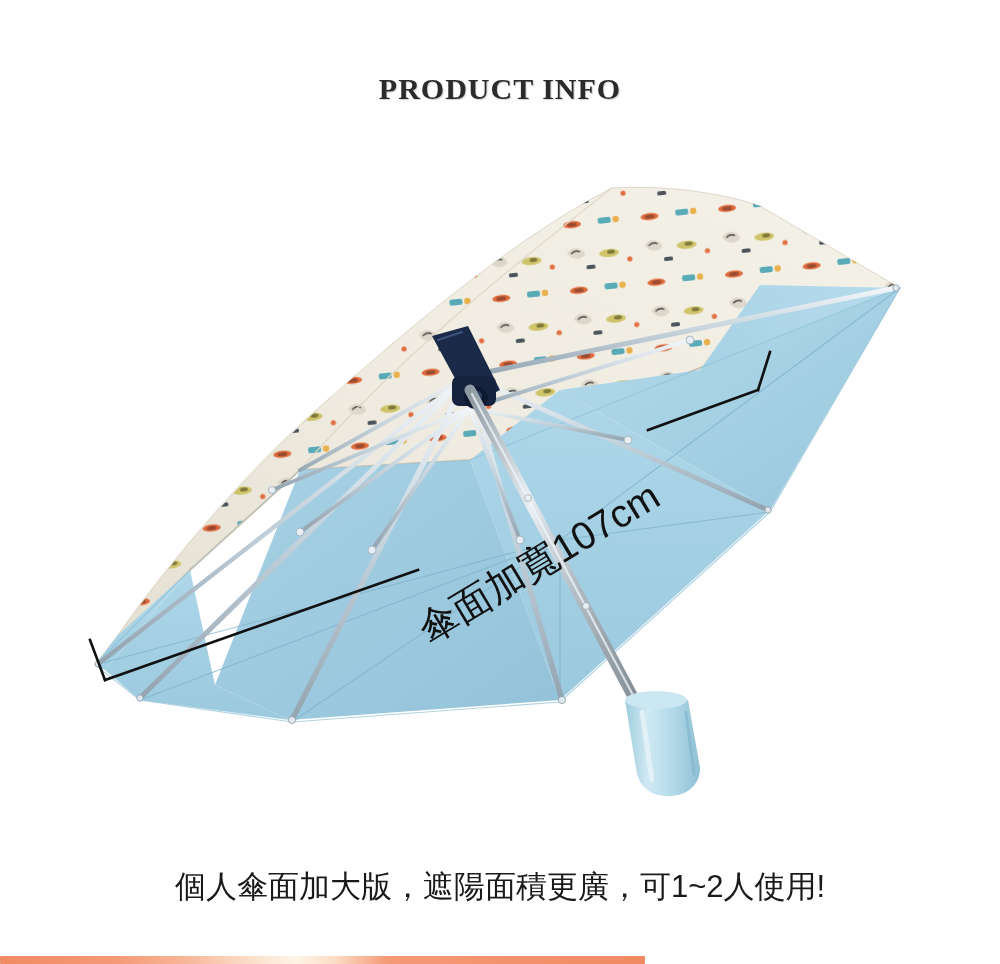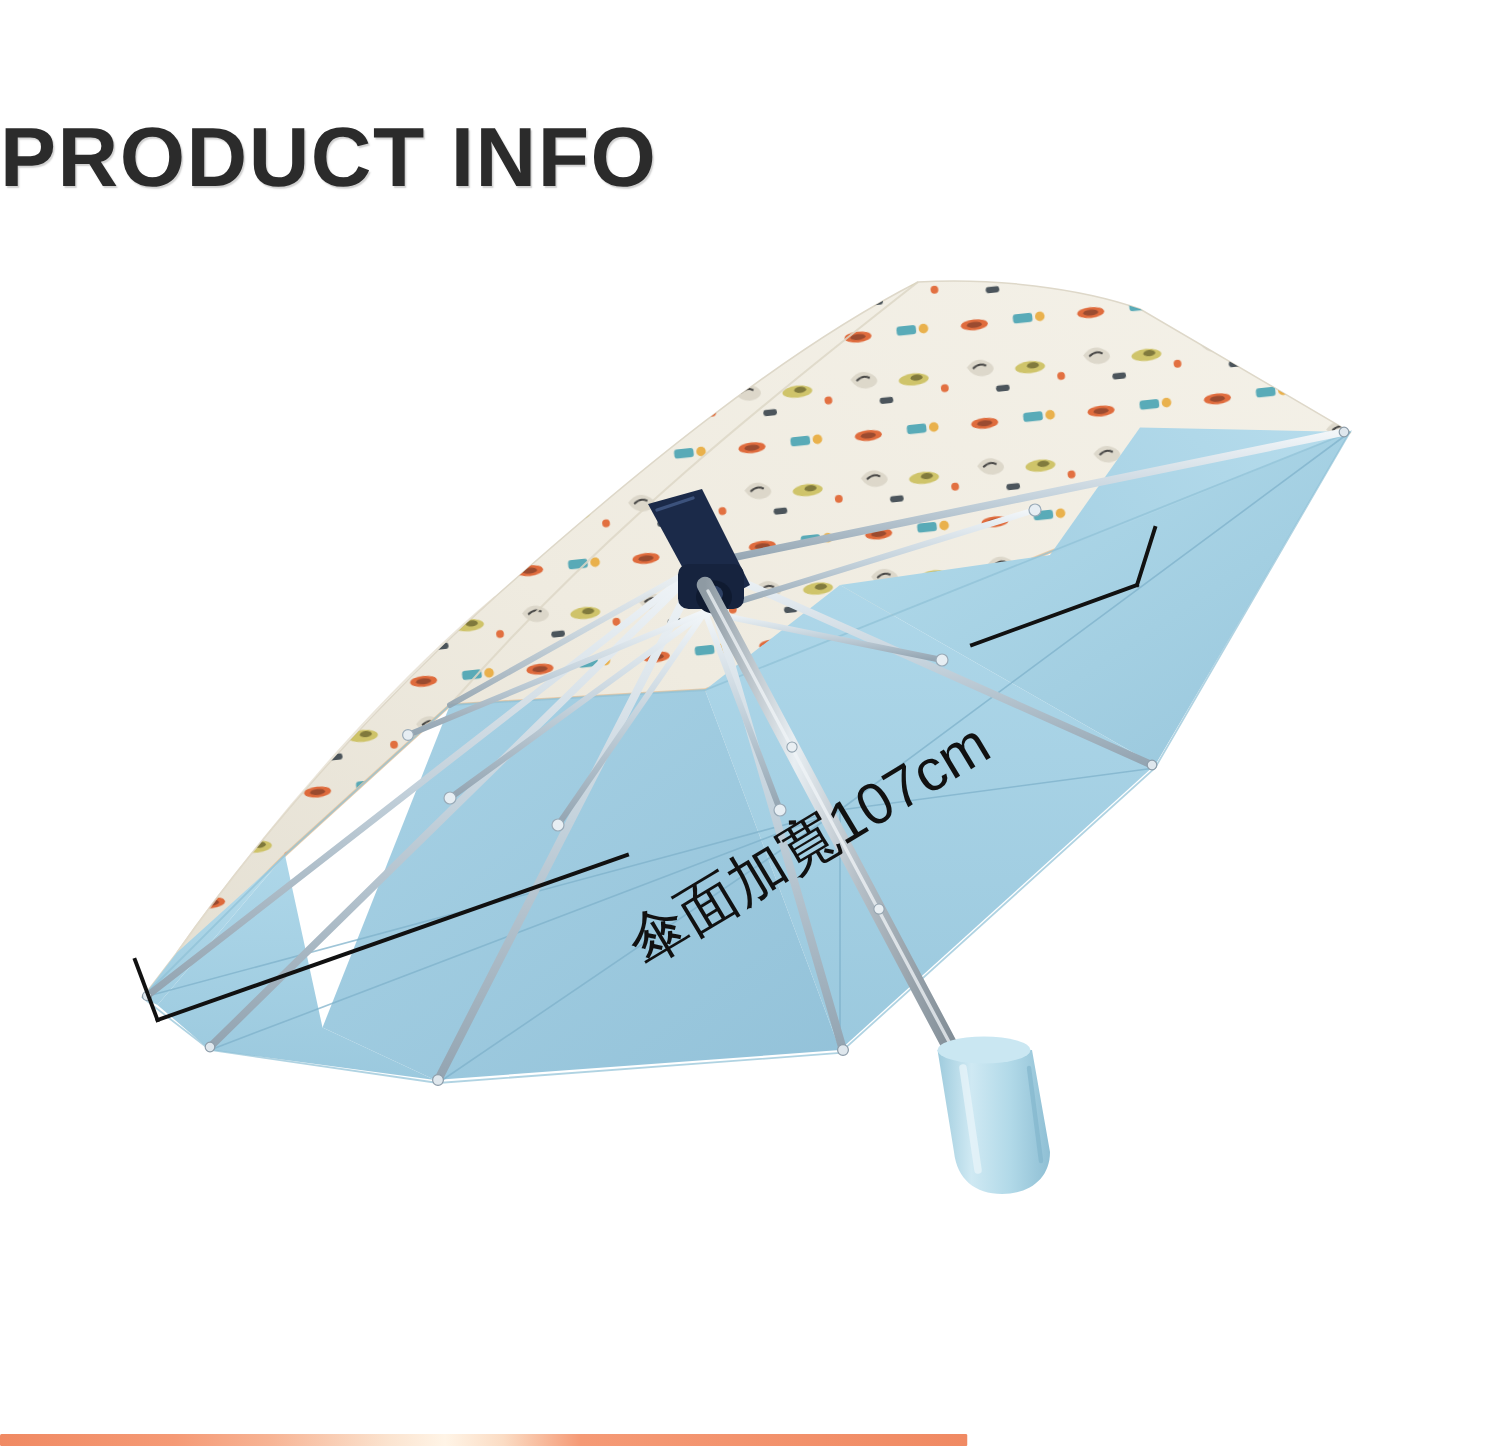--- a/index.html
+++ b/index.html
@@ -18,22 +18,23 @@
     background: #ffffff;
     overflow: hidden;
   }
 
   
   .title {
     position: absolute;
     left: 0;
     top: 72px;
     width: 1000px;
-    font-family: Liberation Sans, sans-serif;
-    font-size: 56px;
+    text-align: center;
+    font-family: Liberation Serif, serif;
+    font-size: 30px;
     font-weight: 700;
     letter-spacing: 1px;
     color: #2b2b2b;
     text-shadow: 1px 1px 1px rgba(120,120,120,0.35);
     white-space: nowrap;
   }
 
   
   .stage {
     position: absolute;
@@ -296,18 +297,19 @@
 
         <path d="M648 290 L 758 250"></path>
 
         <path d="M758 250 L 770 212"></path>
       </g>
     </svg>
 
     <div class="dim-label">傘面加寬107cm</div>
   </div>
 
+  <div class="caption">個人傘面加大版，遮陽面積更廣，可1~2人使用!</div>
 
   <div class="bottom-strip">
     <div class="bar"></div>
   </div>
 
 </div>
 
 </body></html>

